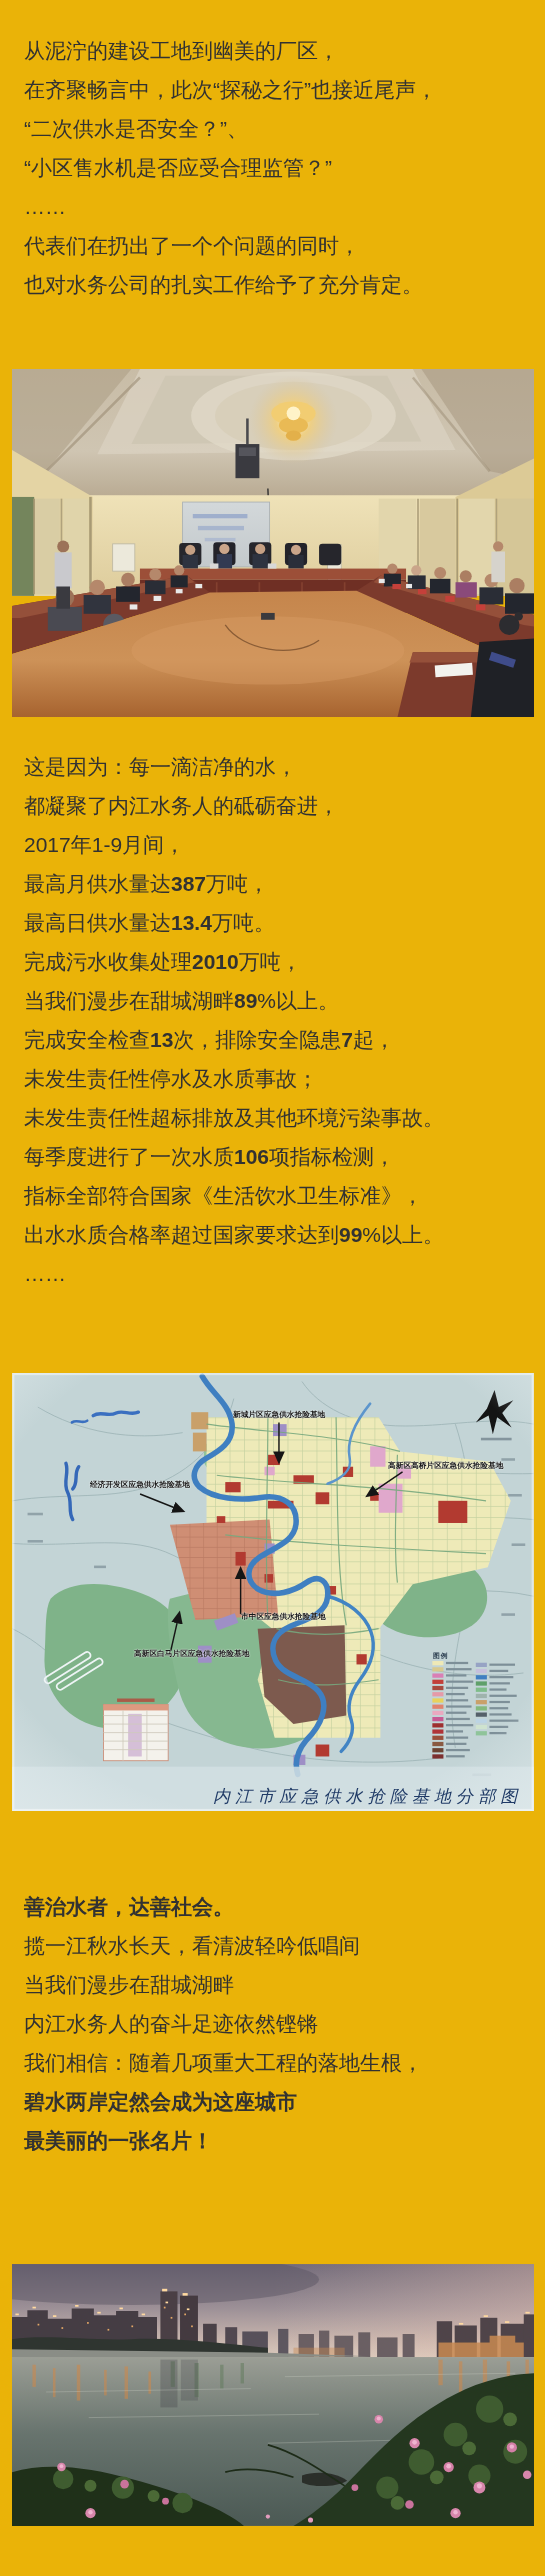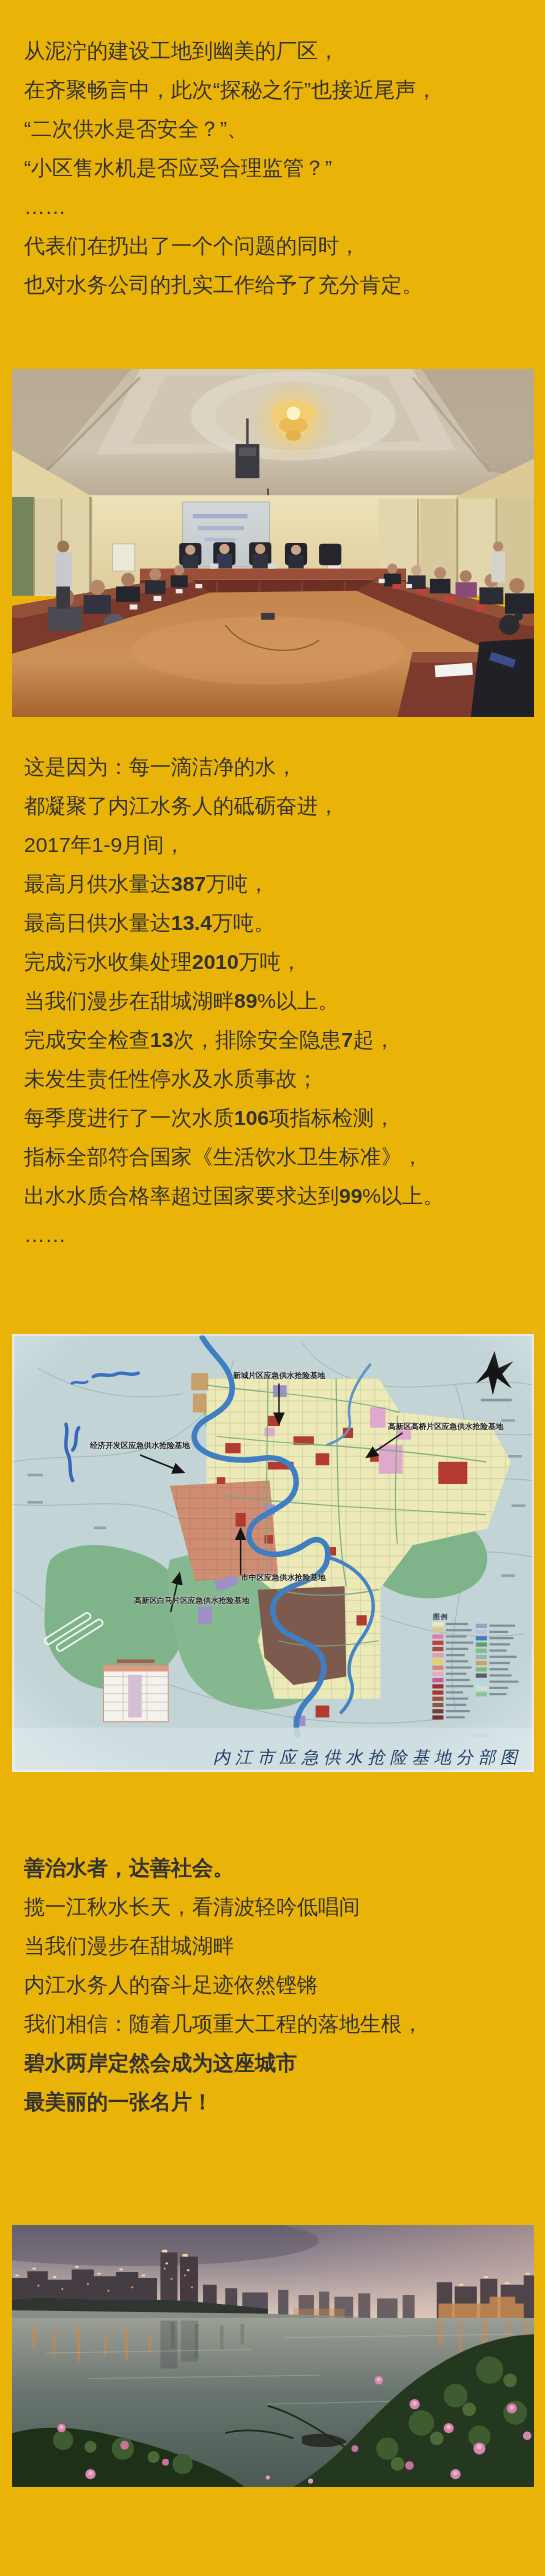--- a/index.html
+++ b/index.html
@@ -24,21 +24,21 @@
   .map-overlay{position:absolute;left:0;top:0;width:522px;height:438px;}
   .map-label{
     position:absolute;font-size:7.7px;font-weight:700;color:#161616;
     white-space:nowrap;letter-spacing:0;
     text-shadow:0 0 1.7px rgba(255,255,255,.85),0 0 0.9px rgba(255,255,255,.85);
   }
   #map-label-1{left:221px;top:37px;}
   #map-label-2{left:376px;top:88px;}
   #map-label-3{left:78px;top:107px;}
   #map-label-4{left:195px;top:239px;margin-left:34px;}
-  #map-label-5{left:122px;top:262px;}
+  #map-label-5{left:122px;top:276px;}
   .map-caption{
     position:absolute;left:201px;top:412px;
     font-family:"Liberation Serif","DejaVu Serif",serif;
     font-size:17px;letter-spacing:5.1px;color:#1f3a66;white-space:nowrap;font-style:italic;
   }
   .legend-title{
     position:absolute;left:421px;top:278px;
     font-size:6.8px;font-weight:700;color:#2c3e50;letter-spacing:0.9px;
   }
 </style>
@@ -247,20 +247,21 @@
   <section id="stats" class="text-block">
       <p><span>这是因为：每一滴洁净的水，</span></p>
       <p><span>都凝聚了内江水务人的砥砺奋进，</span></p>
       <p><span>2017年1-9月间，</span></p>
       <p><span>最高月供水量达</span><span class="b">387</span><span>万吨，</span></p>
       <p><span>最高日供水量达</span><span class="b">13.4</span><span>万吨。</span></p>
       <p><span>完成污水收集处理</span><span class="b">2010</span><span>万吨，</span></p>
       <p><span>当我们漫步在甜城湖畔</span><span class="b">89</span><span>%以上。</span></p>
       <p><span>完成安全检查</span><span class="b">13</span><span>次，排除安全隐患</span><span class="b">7</span><span>起，</span></p>
       <p><span>未发生责任性停水及水质事故；</span></p>
+      <p><span>未发生责任性超标排放及其他环境污染事故。</span></p>
       <p><span>每季度进行了一次水质</span><span class="b">106</span><span>项指标检测，</span></p>
       <p><span>指标全部符合国家《生活饮水卫生标准》，</span></p>
       <p><span>出水水质合格率超过国家要求达到</span><span class="b">99</span><span>%以上。</span></p>
       <p><span>……</span></p>
     </section>
 
   <figure id="map-figure" class="shot">
     <svg width="522" height="438" viewBox="0 0 612 514">
       <defs>
         <pattern id="blocksY" width="17" height="13" patternUnits="userSpaceOnUse">

